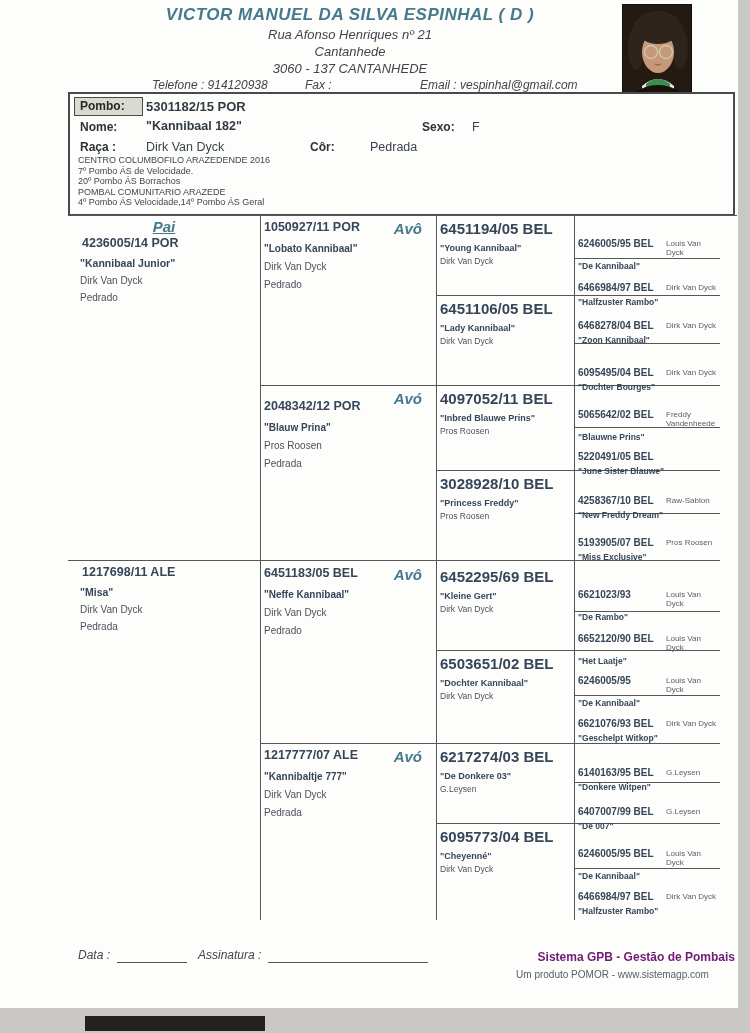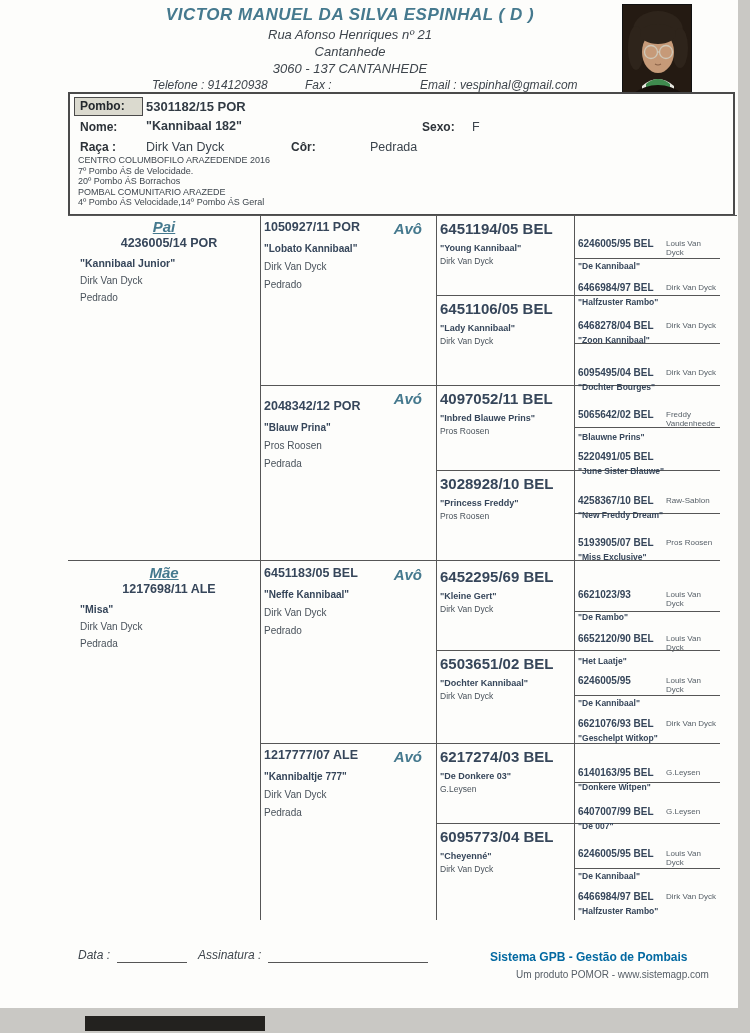--- a/index.html
+++ b/index.html
@@ -47,21 +47,21 @@
   .achv { position:absolute; left:8px; top:61px; font-size:9px; color:#3e464e; line-height:10.5px; }
 
   
   .vline { position:absolute; width:1px; background:#565656; }
   .hline { position:absolute; height:1px; background:#565656; }
 
   .sec-label { font-size:15px; font-weight:bold; font-style:italic; color:#45798e; }
 
   .parent-cell { position:absolute; left:72px; width:184px; }
   .parent-cell .sec-label { display:block; text-align:center;text-decoration:underline; }
-  .p-ring { font-size:12.5px; font-weight:bold; color:#36465a; margin:1px 0 0 10px;text-align:center; }
+  .p-ring { font-size:12.5px; font-weight:bold; color:#36465a; margin:1px 0 0 10px; }
   .p-name { font-size:10.5px; font-weight:bold; color:#36465a; margin:7px 0 0 8px; }
   .p-line { font-size:10px; color:#49525b; margin:6px 0 0 8px; }
 
   .gp-cell { position:absolute; left:264px; width:168px; }
   .gp-cell .sec-label { position:absolute; right:10px; top:0; }
   .gp-ring { font-size:12.5px; font-weight:bold; color:#36465a; }
   .gp-name { font-size:10px; font-weight:bold; color:#36465a; margin-top:9px; }
   .gp-line { font-size:10px; color:#49525b; margin-top:7px; }
 
   .ggp-cell { position:absolute; left:440px; width:130px; }
@@ -71,22 +71,22 @@
 
   .gg-cell { position:absolute; left:578px; width:142px; }
   .gg-top { display:flex; align-items:flex-start;margin-top:20px; }
   .gg-ring { font-size:10px; font-weight:bold; color:#36465a; width:88px; flex:none; }
   .gg-breeder { font-size:8px; color:#565f67; padding-top:1px; }
   .gg-name { font-size:8.5px; font-weight:bold; color:#36465a; margin-top:4px; }
 
   
   .foot-label { position:absolute; font-size:12px; font-style:italic; color:#3f464d; }
   .sig-line { position:absolute; border-bottom:1px solid #555; height:1px; }
-  .sys-name { position:absolute; left:490px; top:950px; width:245px; text-align:left;
-              font-size:12px; font-weight:bold; color:#0369a1; }
+  .sys-name { position:absolute; left:490px; top:950px; width:245px; text-align:right;
+              font-size:12px; font-weight:bold; color:#701a75; }
   .sys-sub  { position:absolute; left:490px; top:969px; width:245px; text-align:center;
               font-size:10px; color:#565e66; }
 
   .scan-strip { position:absolute; left:85px; top:1016px; width:180px; height:15px; background:#23221f; }
 </style>
 </head>
 <body>
 
 <div class="paper"></div>
 
@@ -121,21 +121,21 @@
   <div class="pombo-label">Pombo:</div>
   <span class="fld-value" style="left:76px; top:5px; font-size:13px;">5301182/15 POR</span>
 
   <span class="fld-label" style="left:10px; top:26px;">Nome:</span>
   <span class="fld-value" style="left:76px; top:25px;">"Kannibaal 182"</span>
   <span class="fld-label" style="left:352px; top:26px;">Sexo:</span>
   <span class="fld-value-reg" style="left:402px; top:26px;">F</span>
 
   <span class="fld-label" style="left:10px; top:46px;">Raça :</span>
   <span class="fld-value-reg" style="left:76px; top:46px;">Dirk Van Dyck</span>
-  <span class="fld-label" style="left:221px; top:46px;">Côr:</span>
+  <span class="fld-label" style="left:240px; top:46px;">Côr:</span>
   <span class="fld-value-reg" style="left:300px; top:46px;">Pedrada</span>
 
   <div class="achv">
     <div>CENTRO COLUMBOFILO ARAZEDENDE 2016</div>
     <div>7º Pombo ÁS de Velocidade.</div>
     <div>20º Pombo ÁS Borrachos</div>
     <div>POMBAL COMUNITARIO ARAZEDE</div>
     <div>4º Pombo ÁS Velocidade,14º Pombo ÁS Geral</div>
   </div>
 </div>
@@ -163,21 +163,20 @@
 </div>
 
 <div class="parent-cell" style="top:218px;">
   <span class="sec-label">Pai</span>
   <div class="p-ring">4236005/14 POR</div>
   <div class="p-name">"Kannibaal Junior"</div>
   <div class="p-line">Dirk Van Dyck</div>
   <div class="p-line">Pedrado</div>
 </div>
 <div class="parent-cell" style="top:564px;">
-  <span class="sec-label">Mãe</span>
   <div class="p-ring">1217698/11 ALE</div>
   <div class="p-name">"Misa"</div>
   <div class="p-line">Dirk Van Dyck</div>
   <div class="p-line">Pedrada</div>
 </div>
 
 <div class="gp-cell" style="top:220px;">
   <span class="sec-label">Avô</span>
   <div class="gp-ring">1050927/11 POR</div>
   <div class="gp-name">"Lobato Kannibaal"</div>

